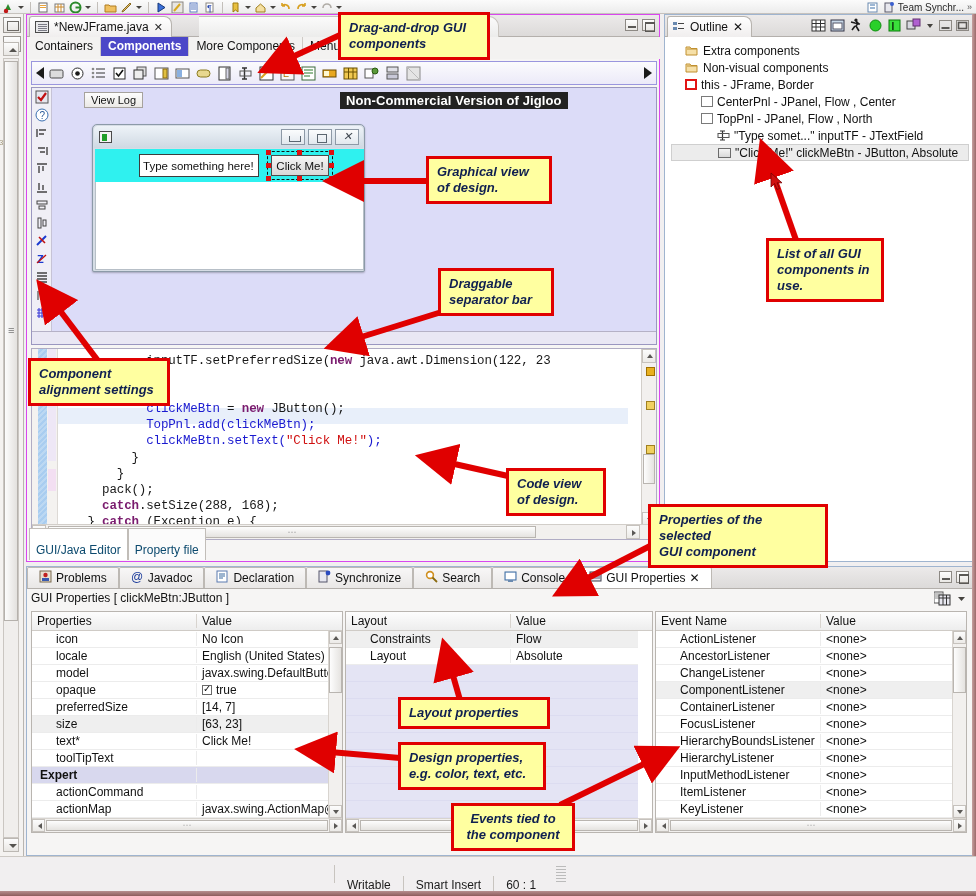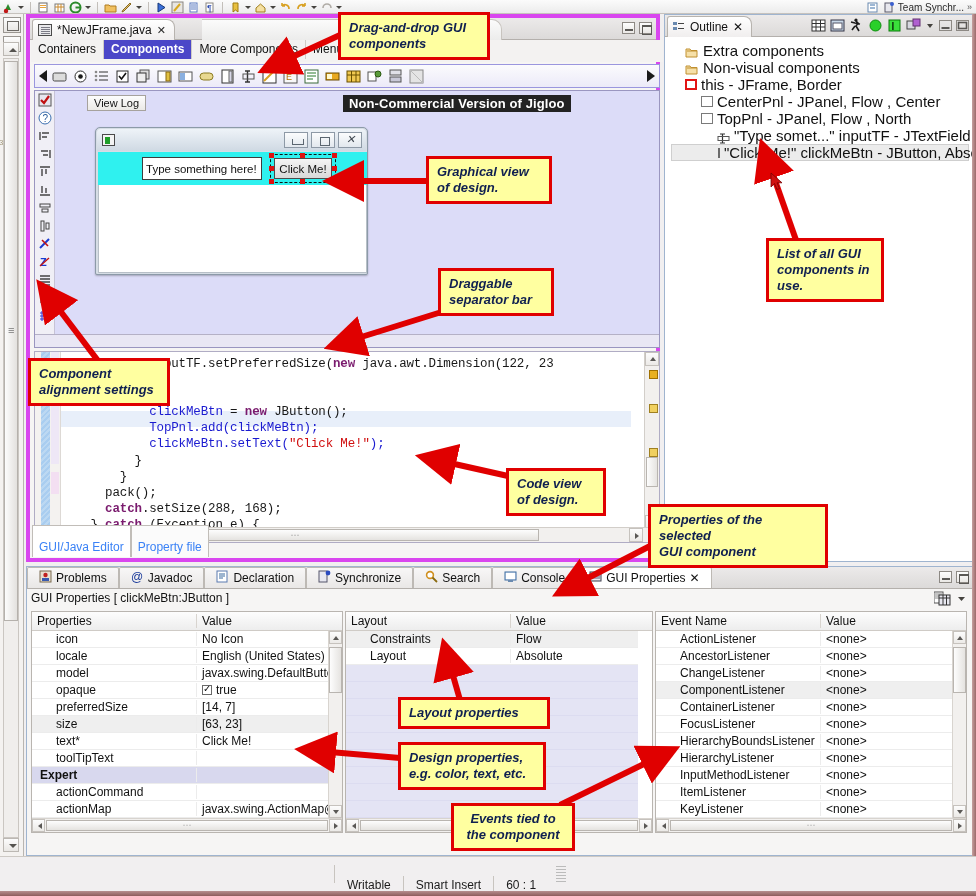--- a/index.html
+++ b/index.html
@@ -41,21 +41,21 @@
   .lr-arrow { position:absolute; left:3px; width:16px; height:14px; border:1px solid #bcb8b3; background:linear-gradient(#fcfcfc,#e9e7e4); }
   .lr-arrow.up { top:28px; } .lr-arrow.dn { bottom:4px; }
   .lr-arrow:after { content:""; position:absolute; left:5px; top:5px; border-left:4px solid transparent; border-right:4px solid transparent; }
   .lr-arrow.up:after { border-bottom:4px solid #55534f; }
   .lr-arrow.dn:after { border-top:4px solid #55534f; }
   .lr-ghost { position:absolute; left:-6px; top:120px; width:26px; color:#8a7f5a; font-size:8px; line-height:17px; font-family:"Liberation Mono",monospace; opacity:.75; }
 
   
   .editorpane {
     position: absolute; left: 26px; top: 14px; width: 634px; height: 548px;
-    background: #f6f5f4; border: 4px solid #d946ef;
+    background: #f6f5f4; border: 1px solid #d946ef;
   }
   .etab-row { position: absolute; left:0; top:0; height: 22px; width:100%;
     background: linear-gradient(#eceaea,#dcdad9); border-bottom:1px solid #b4b0ac; }
   .etab {
     position:absolute; left:2px; top:1px; height:21px; padding:0 8px 0 5px;
     background: linear-gradient(#ffffff,#f0eeee);
     border:1px solid #b7b3ae; border-bottom:none;
     border-radius: 3px 8px 0 0;
     display:flex; align-items:center; gap:5px; font-size:12px; color:#111;
   }
@@ -155,35 +155,35 @@
   .code-vsb .thumb { position:absolute; left:1px; top:105px; width:12px; height:30px; background:linear-gradient(90deg,#fdfdfd,#e5e3e0); border:1px solid #b9b5b0; }
   .ovr { position:absolute; right:1px; width:9px; height:9px; }
   .code-hsb { position:absolute; left:0; bottom:0; width:100%; height:15px; background:#f2f0ee; border-top:1px solid #d2cec9; }
   .code-hsb .lft, .code-hsb .rgt { position:absolute; top:0; width:14px; height:14px; background:linear-gradient(#fcfcfc,#eceae7); border:1px solid #c6c2bd; }
   .code-hsb .lft { left:0 } .code-hsb .rgt { right:16px }
   .code-hsb .lft:after { content:""; position:absolute; left:5px; top:4px; border-top:3px solid transparent; border-bottom:3px solid transparent; border-right:4px solid #5a5855; }
   .code-hsb .rgt:after { content:""; position:absolute; left:5px; top:4px; border-top:3px solid transparent; border-bottom:3px solid transparent; border-left:4px solid #5a5855; }
   .code-hsb .thumb { position:absolute; left:16px; top:1px; width:488px; height:12px; background:linear-gradient(#fdfdfd,#e5e3e0); border:1px solid #b9b5b0; text-align:center; color:#888; font-size:9px; }
 
   .ed-bottabs { position:absolute; left:2px; bottom:1px; height:20px; display:flex; align-items:flex-end; }
-  .ed-bottab { padding:14px 6px 3px; font-size:12px; color:#3b82f6; background:#fbfbfb; border:1px solid #c1bdb8; border-bottom:none; }
+  .ed-bottab { padding:14px 6px 3px; font-size:12px; color:#0c4a6e; background:#fbfbfb; border:1px solid #c1bdb8; border-bottom:none; }
   .ed-bottab.sel { background:#fff; font-weight:400; }
 
   
   .outline { position:absolute; left:664px; top:14px; width:310px; height:548px;
     background:#fff; border:1px solid #9fb4cf; }
   .ol-tabrow { position:absolute; left:0; top:0; height:22px; width:100%;
     background:linear-gradient(#eceaea,#dcdad9); border-bottom:1px solid #b4b0ac; }
   .ol-tab { position:absolute; left:2px; top:1px; height:21px; padding:0 8px 0 5px;
     background:linear-gradient(#ffffff,#f0eeee); border:1px solid #b7b3ae; border-bottom:none;
     border-radius:3px 8px 0 0; display:flex; align-items:center; gap:5px; font-size:12px; color:#111; }
   .ol-tab .gico { width:12px; height:12px; position:relative; }
   .ol-tools { position:absolute; right:4px; top:3px; display:flex; align-items:center; gap:4px; }
   .ol-tools .ic { width:15px; height:15px; position:relative; display:inline-block; }
-  .ol-tree { position:absolute; left:0; top:23px; right:0; bottom:0; padding:4px 0 0 6px; font-size:15px; color:#111; }
+  .ol-tree { position:absolute; left:0; top:23px; right:0; bottom:0; padding:4px 0 0 6px; font-size:12px; color:#111; }
   .tr-row { height:17px; display:flex; align-items:center; gap:4px; white-space:nowrap; padding-left:2px; }
   .tr-row.sel { background:#ececec; border:1px solid #cfcfcf; margin-right:4px; }
   .ind1 { padding-left:14px; } .ind2 { padding-left:30px; } .ind3 { padding-left:46px; }
   .ic-folder { width:14px; height:12px; position:relative; }
   .ic-sq { width:12px; height:11px; border:1px solid #7a7a7a; background:#fff; }
   .ic-sq.red { border:2px solid #e21414; }
   .ic-btn { width:13px; height:10px; border:1px solid #6b6b6b; background:linear-gradient(#f4f4f4,#d9d9d9); }
   .ic-tf { width:13px; height:11px; position:relative; }
 
   

